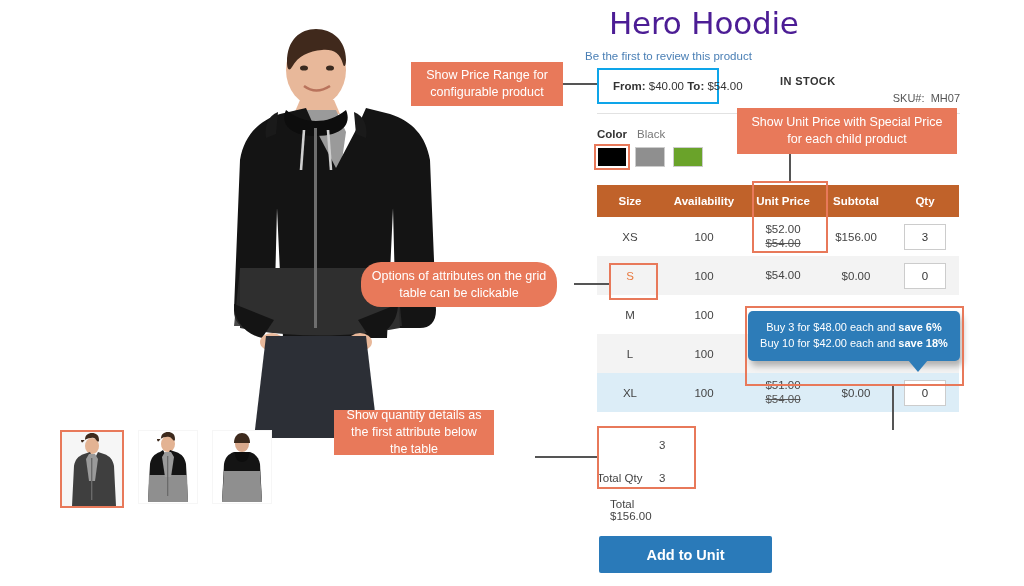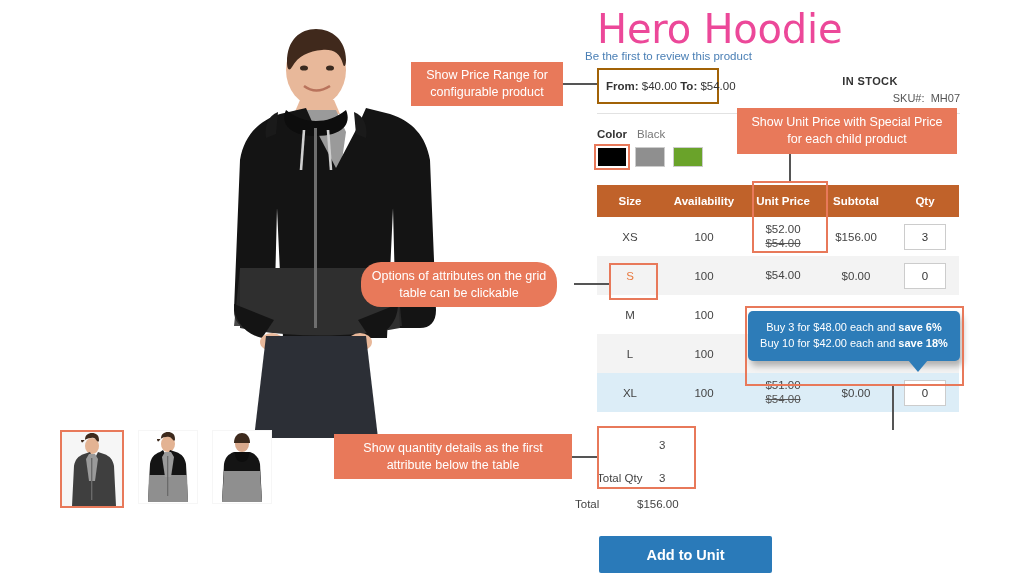--- a/index.html
+++ b/index.html
@@ -21,36 +21,36 @@
   .thumb{
     width:58px;height:72px;background:#f6f6f6;position:relative;overflow:hidden;
     border:1px solid transparent;
   }
   .thumb.sel{border:2px solid #e8795a;width:60px;height:74px;}
   .thumb svg{display:block;width:100%;height:100%;}
 
   
   #info{position:absolute;left:597px;top:0;width:400px;}
   #product-title{
-    font-size:40px;font-weight:400;color:#ec4899;letter-spacing:-.2px;
-    margin:6px 0 0 0;line-height:1.15;font-family:"DejaVu Sans",sans-serif;
+    font-size:31px;font-weight:400;color:#4c1d95;letter-spacing:-.2px;
+    margin:6px 0 0 12px;line-height:1.15;font-family:"DejaVu Sans",sans-serif;
   }
   #review-link{
     position:absolute;left:585px;top:50px;font-size:11.5px;color:#4a7fb5;
     text-decoration:none;
   }
   #price-range{
     position:absolute;left:597px;top:68px;width:122px;height:36px;
-    border:2px solid #a16207;background:#fff;box-sizing:border-box;
-    display:flex;align-items:center;padding-left:7px;
+    border:2px solid #0ea5e9;background:#fff;box-sizing:border-box;
+    display:flex;align-items:center;padding-left:14px;
   }
   #price-range .t{font-size:11.5px;color:#333;white-space:nowrap;}
   #price-range b{font-weight:bold;}
   #stock{
-    position:absolute;left:780px;top:75px;width:180px;text-align:center;
+    position:absolute;left:780px;top:75px;width:180px;text-align:left;
     font-size:11px;font-weight:bold;color:#333;letter-spacing:.4px;
   }
   #sku{
     position:absolute;left:780px;top:92px;width:180px;text-align:right;
     font-size:11px;color:#555;
   }
   #divider{position:absolute;left:597px;top:113px;width:363px;height:1px;background:#e2e2e2;}
 
   
   #swatch-row{position:absolute;left:597px;top:128px;display:flex;align-items:center;gap:10px;}
@@ -84,21 +84,21 @@
     text-align:center;font-size:11.5px;color:#333;box-sizing:border-box;
     font-family:"Liberation Sans",sans-serif;display:inline-block;line-height:24px;
   }
 
   
   #summary{position:absolute;left:597px;top:428px;width:98px;}
   .sum-row{display:flex;align-items:center;height:33px;}
   .sum-k{width:62px;font-size:11.5px;color:#444;}
   .sum-v{font-size:11.5px;color:#444;}
   .sum-swatch{width:36px;height:20px;background:#000;}
-  #total-row{position:absolute;left:575px;top:498px;display:flex;width:160px;}
+  #total-row{position:absolute;left:610px;top:498px;display:flex;width:160px;flex-direction:column;}
   #total-row .k{width:62px;font-size:11.5px;color:#444;}
   #total-row .v{font-size:11.5px;color:#444;}
   #add-to-cart{
     position:absolute;left:599px;top:536px;width:173px;height:37px;
     background:#2a7ab9;color:#fff;border:none;border-radius:2px;
     font-size:14.5px;font-weight:bold;cursor:pointer;
     font-family:"Liberation Sans",sans-serif;
   }
 
   
@@ -120,21 +120,21 @@
     position:absolute;background:#e8795a;color:#fff;box-sizing:border-box;
     display:flex;align-items:center;justify-content:center;text-align:center;
     font-size:12.5px;line-height:1.35;padding:6px 9px;
   }
   .hl{position:absolute;border:2px solid #e8795a;box-sizing:border-box;pointer-events:none;}
   .lead{position:absolute;background:#555;}
 
   #anno-price{left:411px;top:62px;width:152px;height:44px;}
   #anno-unit{left:737px;top:108px;width:220px;height:46px;}
   #anno-click{left:361px;top:262px;width:196px;height:45px;border-radius:20px;}
-  #anno-qty{left:334px;top:434px;width:238px;height:45px;}
+  #anno-qty{left:334px;top:410px;width:160px;height:45px;}
   #anno-tier{left:785px;top:430px;width:217px;height:52px;}
 
   #hl-unit{left:752px;top:181px;width:76px;height:72px;}
   #hl-size-s{left:609px;top:263px;width:49px;height:37px;}
   #hl-tooltip{left:745px;top:306px;width:219px;height:80px;}
   #hl-summary{left:597px;top:426px;width:99px;height:63px;}
 
   #lead-price{left:563px;top:83px;width:34px;height:2px;}
   #lead-unit{left:789px;top:154px;width:2px;height:28px;}
   #lead-click{left:574px;top:283px;width:35px;height:2px;}

